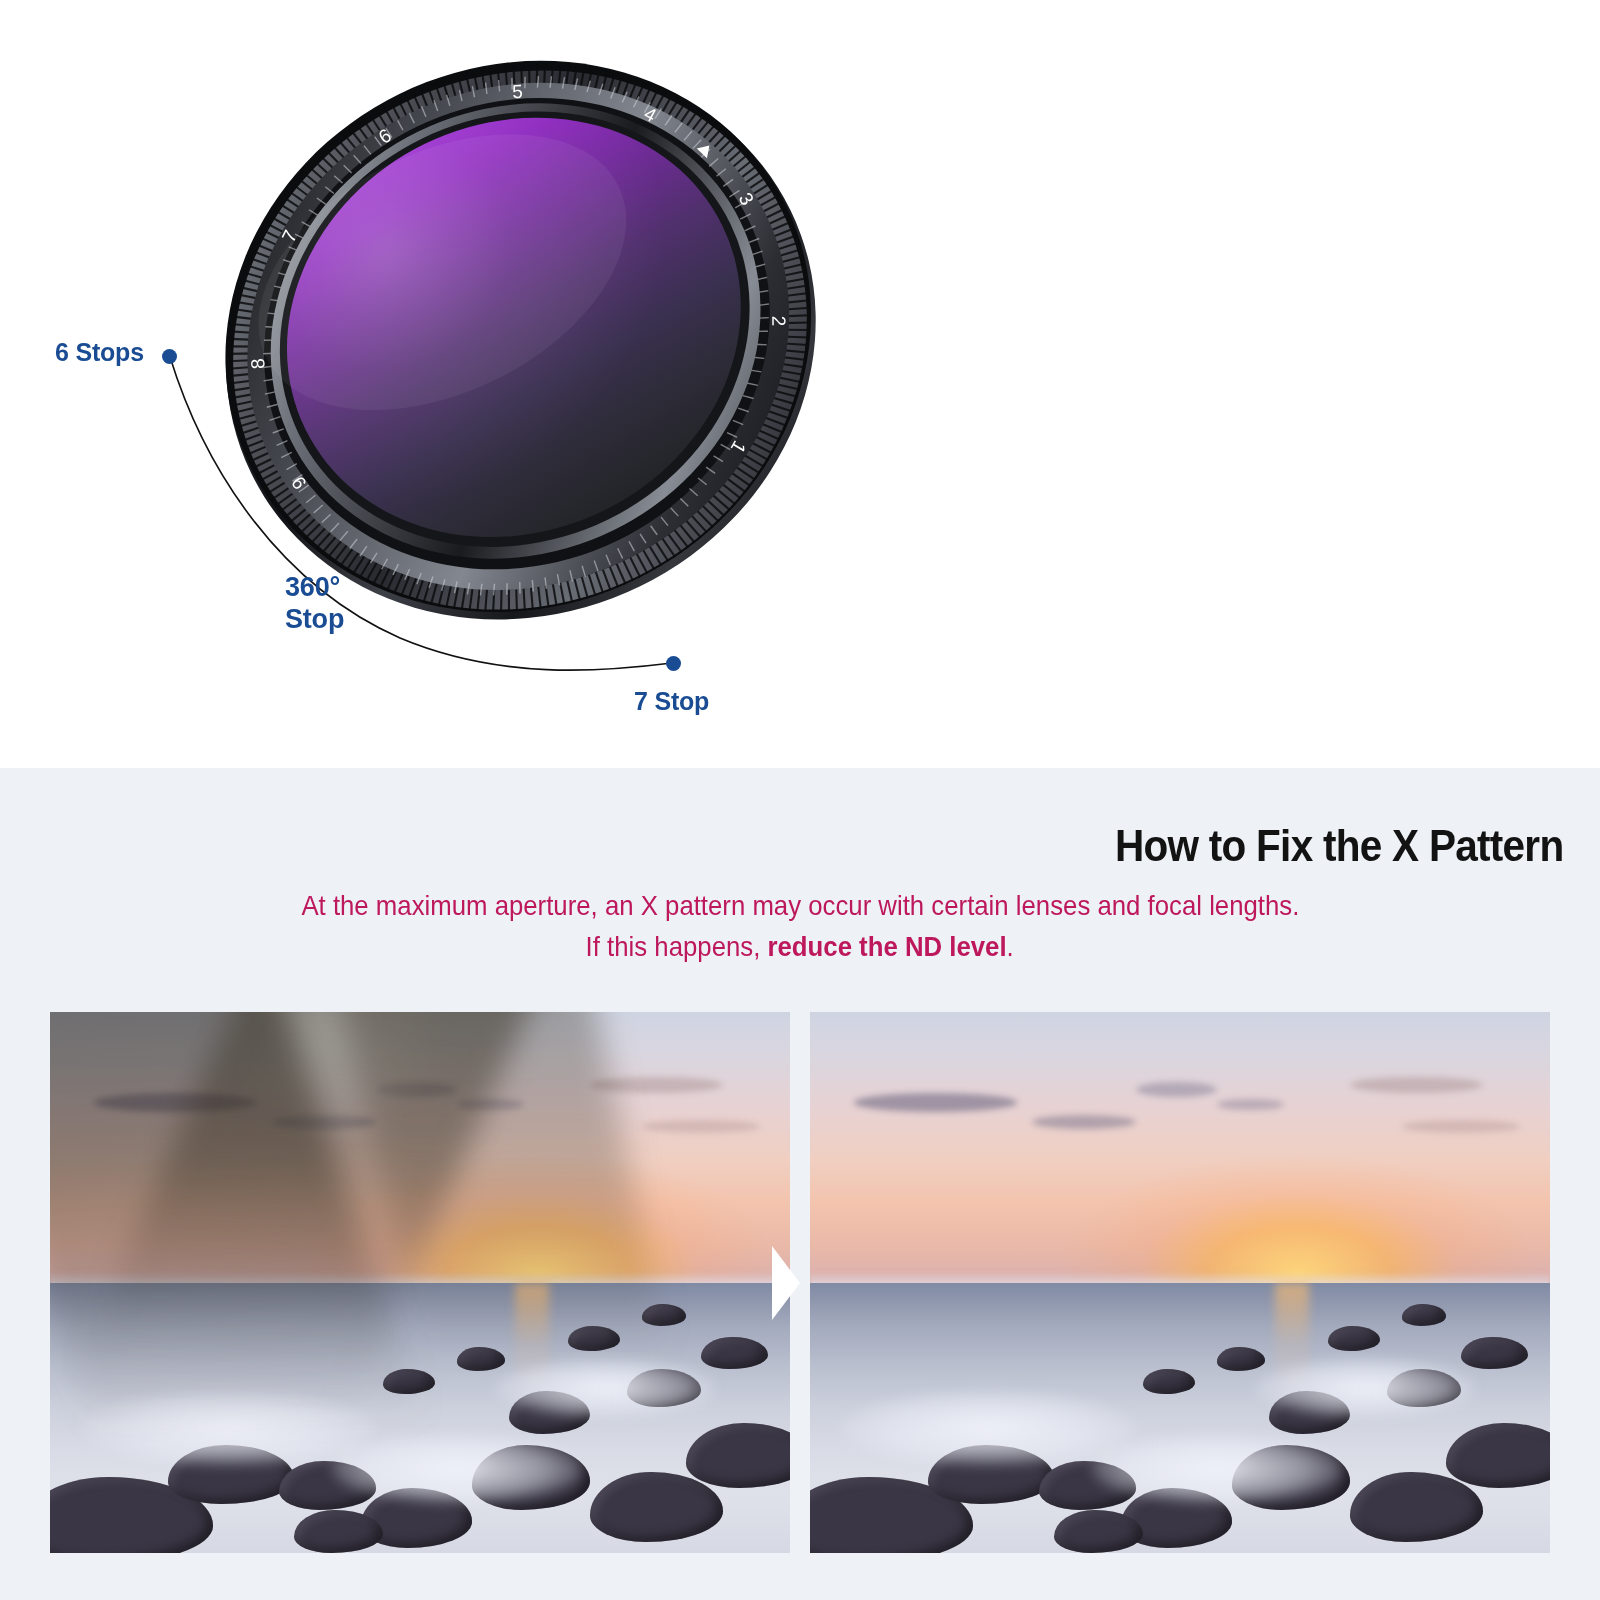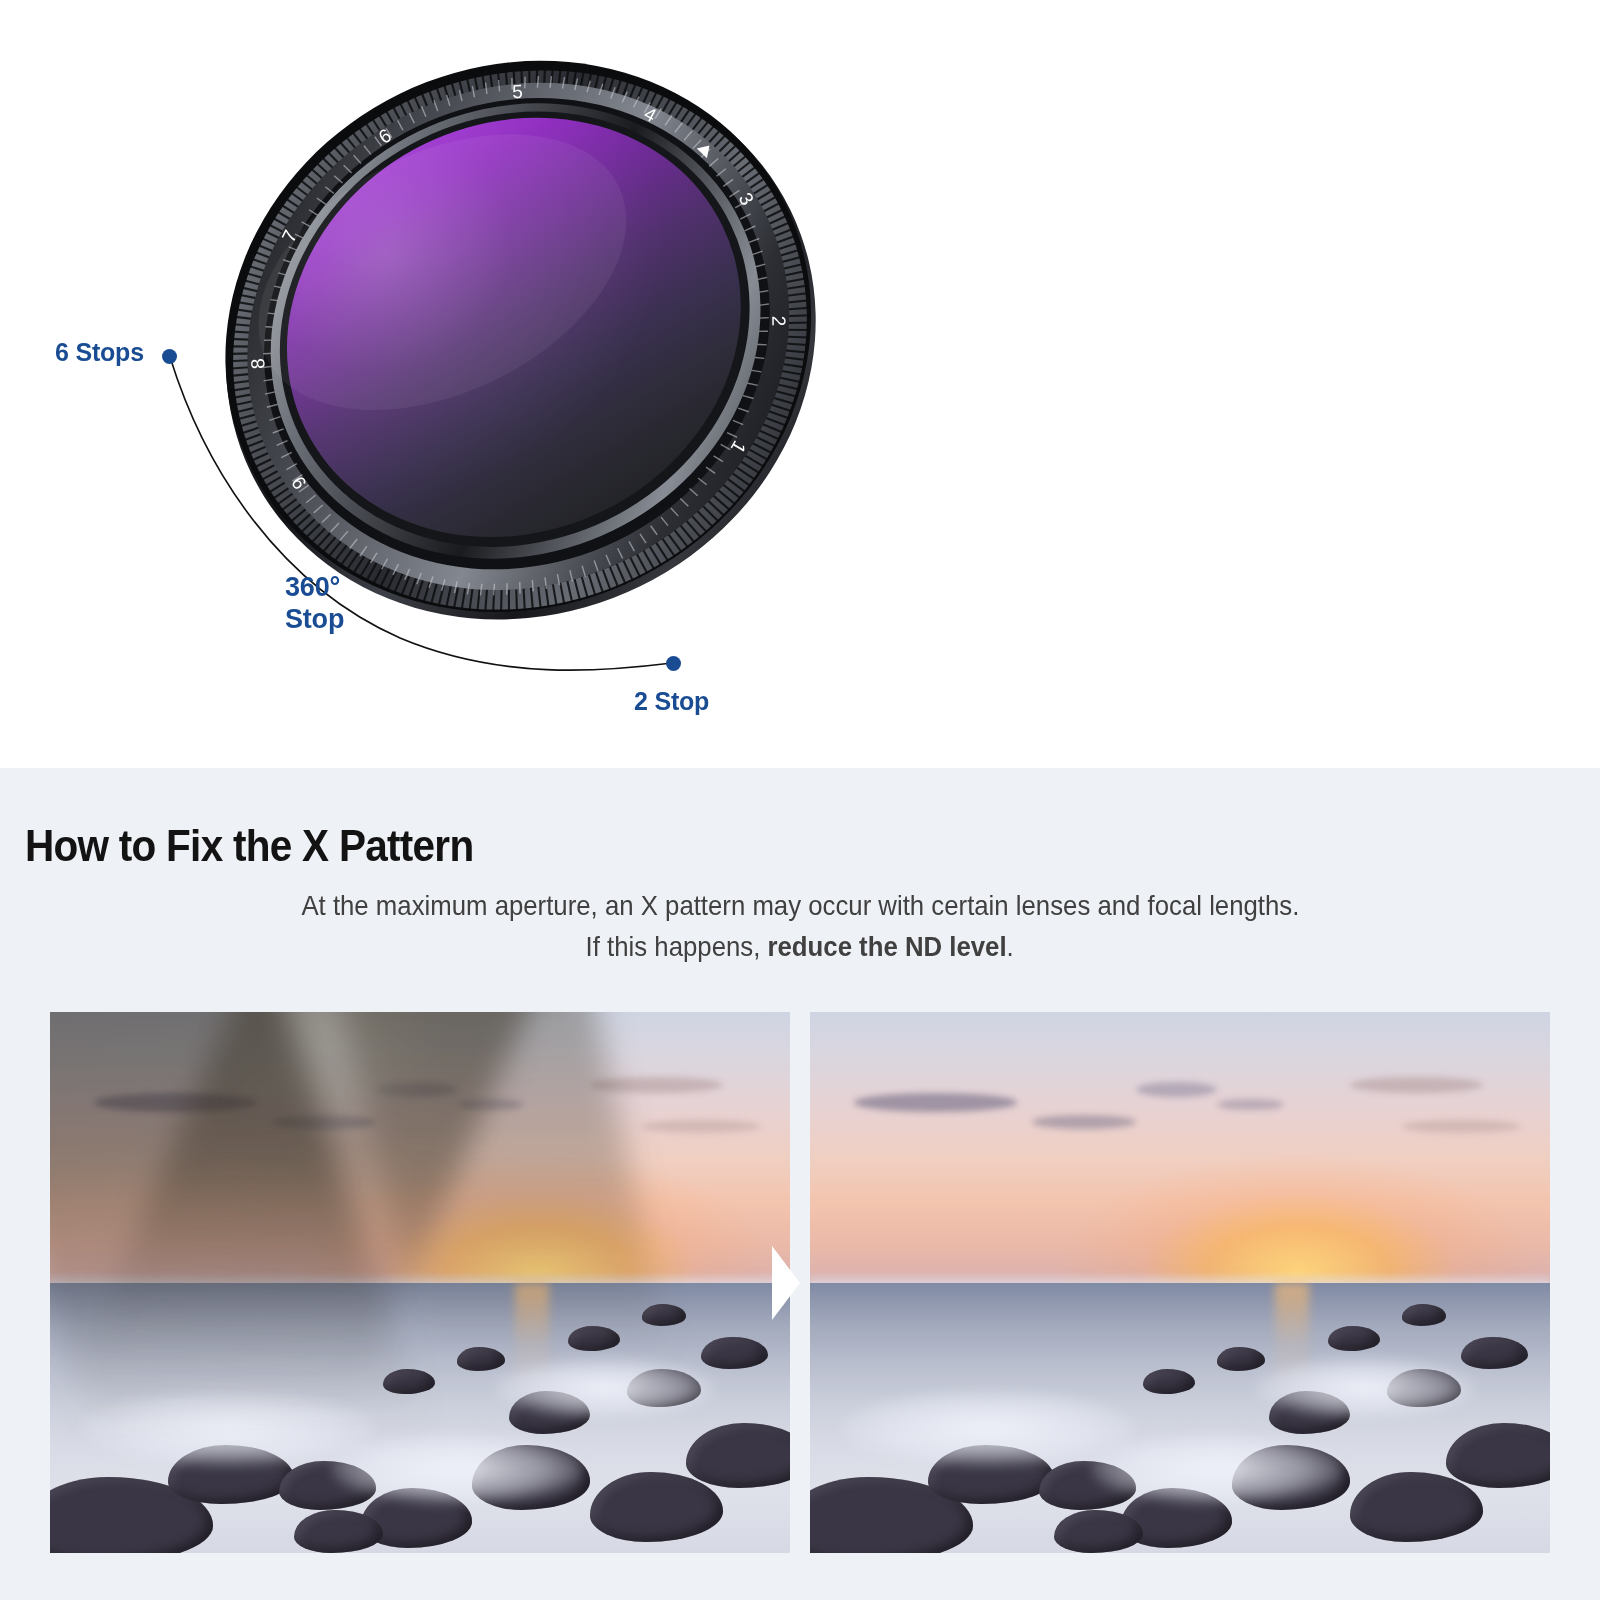--- a/index.html
+++ b/index.html
@@ -110,35 +110,35 @@
     width: 1600px;
     height: 832px;
     background: #eef1f6;
     overflow: hidden;
   }
 
   #bottom-heading {
     position: absolute;
     left: 0; top: 52px;
     width: 1588px;
-    text-align: left;
+    text-align: right;
     font-size: 45px;
     font-weight: bold;
     color: #131313;
     letter-spacing: -0.8px;
   }
   #bottom-heading span { display: inline-block; transform: scaleX(0.9); }
 
   #bottom-body {
     position: absolute;
     left: 0; top: 118px;
     width: 1600px;
     text-align: center;
     font-size: 28px;
-    color: #404040;
+    color: #be185d;
     line-height: 1.45;
   }
   #bottom-body .line { display: block; }
   #bottom-body .line > span { display: inline-block; transform: scaleX(0.92); }
   #bottom-body b { font-weight: bold; }
 
   
   .photo {
     position: absolute;
     top: 244px;
@@ -721,21 +721,21 @@
 
   <svg id="leader-line-svg" viewBox="0 0 900 768">
     <path d="M 170 357 C 205 470, 280 585, 400 638 C 500 680, 600 672, 672 663" fill="none" stroke="#111111" stroke-width="1.6"></path>
   </svg>
 
   <div class="callout-dot" id="dot-9-stops"></div>
   <div class="callout-dot" id="dot-1-stop"></div>
 
   <div class="callout-label" id="label-9-stops">6 Stops</div>
 
-  <div class="callout-label" id="label-1-stop">2 Stop</div>
+  <div class="callout-label" id="label-1-stop">7 Stop</div>
 
   <div class="callout-label" id="label-360">
     <div>360°</div>
     <div>Stop</div>
   </div>
 
 </div>
 
 <div id="bottom-section">
 

